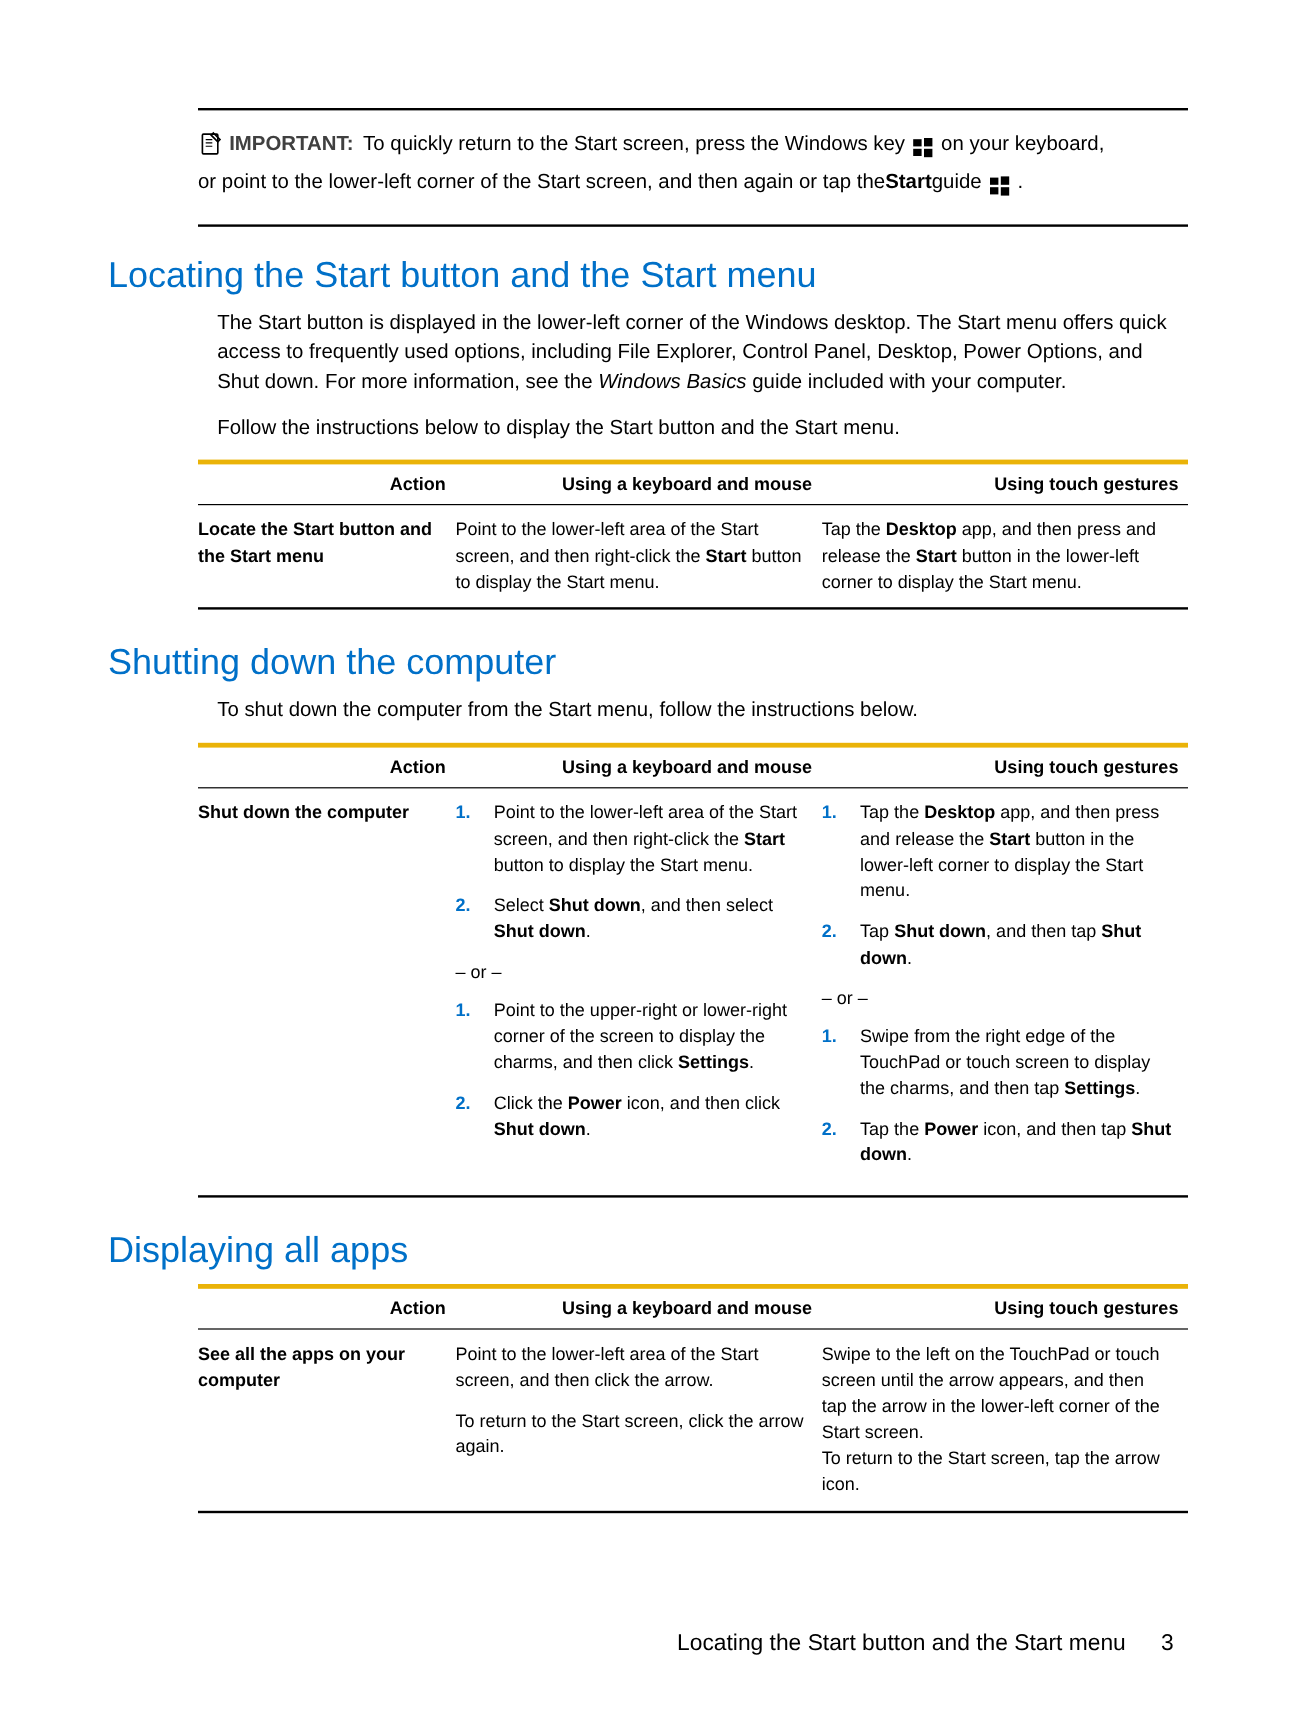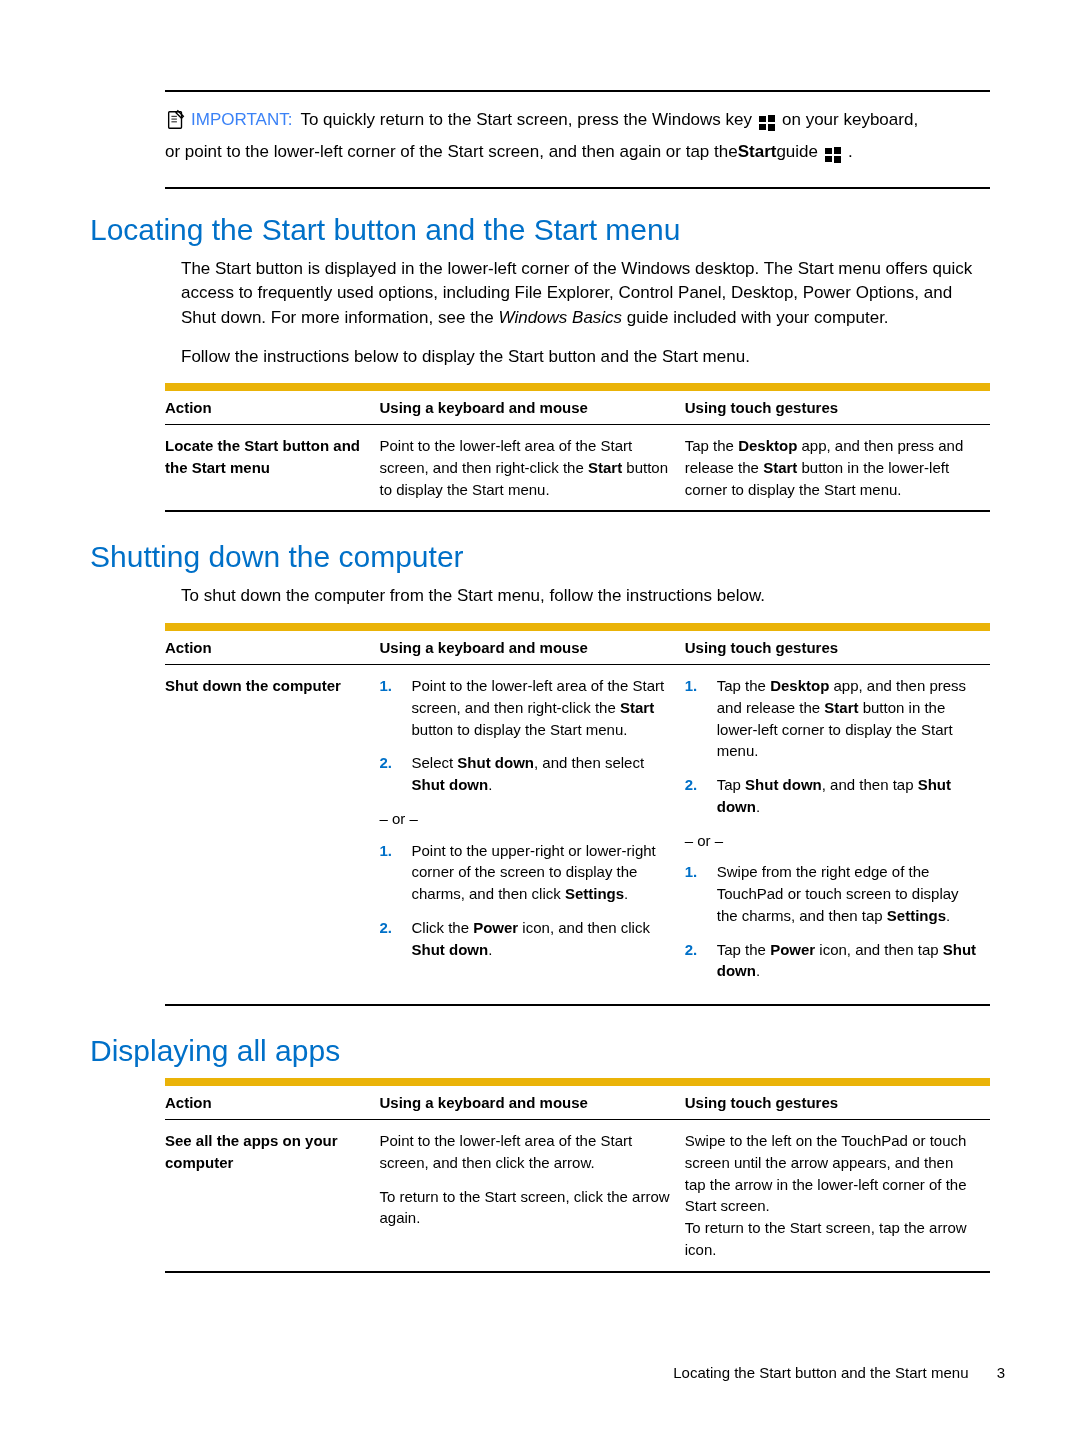--- a/index.html
+++ b/index.html
@@ -29,22 +29,22 @@
     display: flex;
     flex-wrap: wrap;
     align-items: center;
   }
   .important-box .line2 {
     display: flex;
     flex-wrap: wrap;
     align-items: center;
   }
   .important-label {
-    color: #3b82f6;
-    font-weight: normal;
+    color: #404040;
+    font-weight: bold;
     margin-right: 8px;
   }
   .note-icon {
     display: inline-block;
     width: 22px;
     height: 22px;
     vertical-align: middle;
     margin-right: 4px;
   }
   .inline-icon {
@@ -70,23 +70,23 @@
     font-style: italic;
   }
   table.inst-table {
     width: calc(100% - 75px);
     margin-left: 75px;
     border-collapse: collapse;
     font-size: 15px;
     margin-bottom: 28px;
   }
   table.inst-table thead th {
-    text-align: left;
-    font-weight: bold;
-    border-top: 8px solid #eab308;
+    text-align: right;
+    font-weight: bold;
+    border-top: 4px solid #eab308;
     border-bottom: 1px solid #000;
     padding: 8px 8px 8px 0;
   }
   table.inst-table tbody td {
     vertical-align: top;
     padding: 10px 12px 10px 0;
     border-bottom: 2px solid #000;
     line-height: 1.45;
   }
   table.inst-table tbody td.action {
@@ -110,23 +110,23 @@
     position: absolute;
     left: 0;
     color: #0070c8;
     font-weight: bold;
   }
   .or-sep {
     margin: 6px 0 10px 0;
   }
   .footer {
     position: absolute;
-    right: 75px;
+    right: 102px;
     bottom: 56px;
-    font-size: 15px;
+    font-size: 19px;
   }
   .footer .pgnum {
     margin-left: 24px;
   }
   .b { font-weight: bold; }
 </style>
 </head>
 <body>
 
 <div class="page">

